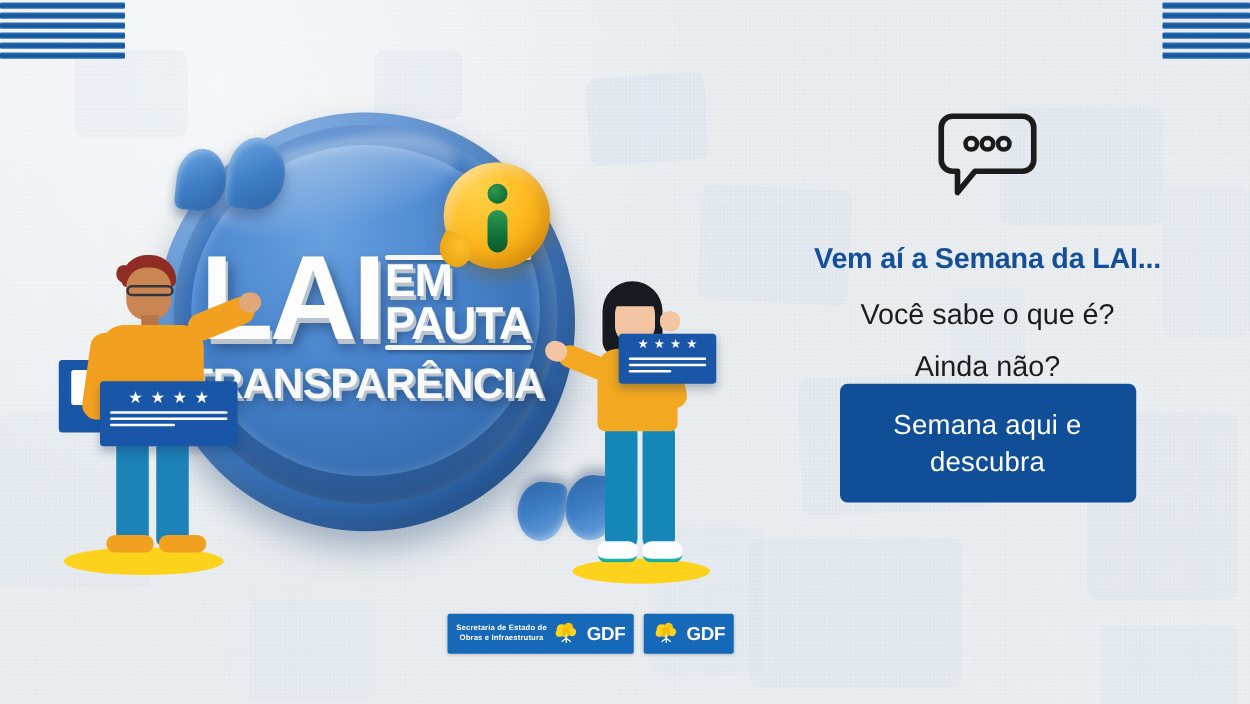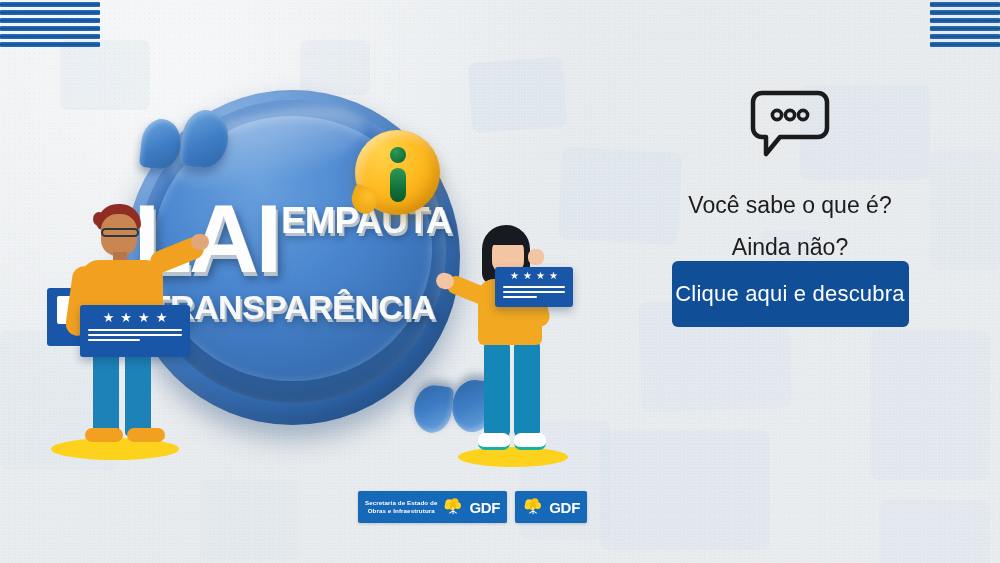--- a/index.html
+++ b/index.html
@@ -63,21 +63,21 @@
   .disc-gloss{position:absolute;left:42px;top:22px;width:200px;height:70px;border-radius:50%;
     background:linear-gradient(180deg,rgba(255,255,255,.42),rgba(255,255,255,0));
     filter:blur(4px);transform:rotate(-12deg);}
 
   .disc-text{position:absolute;left:0;top:0;width:335px;height:335px;
     display:flex;flex-direction:column;align-items:center;justify-content:center;
     padding-top:8px;box-sizing:border-box;}
   .lai-row{display:flex;align-items:flex-start;gap:2px;}
   .lai{font-size:96px;font-weight:bold;line-height:.86;color:#fdfdfd;letter-spacing:-3px;
     text-shadow:2px 4px 0 #b9c3cc, 4px 7px 10px rgba(20,45,80,.55);}
-  .empauta{display:flex;flex-direction:row;align-items:stretch;padding-top:6px;}
+  .empauta{display:flex;flex-direction:column;align-items:stretch;padding-top:6px;}
   .empauta .rule{height:4px;background:#f4f6f8;border-radius:2px;
     box-shadow:1px 2px 3px rgba(20,45,80,.45);}
   .empauta .w{font-size:37px;font-weight:bold;line-height:.92;color:#fbfcfd;letter-spacing:-1px;
     text-shadow:2px 3px 0 #b9c3cc, 3px 5px 7px rgba(20,45,80,.5);}
   .sub{margin-top:10px;text-align:center;}
   .sub .l{font-size:34px;font-weight:bold;line-height:1.02;color:#f7f8f9;letter-spacing:-.5px;
     text-shadow:2px 3px 0 #b3bec8, 3px 5px 8px rgba(20,45,80,.5);}
 
   
   .qm{position:absolute;width:46px;height:58px;
@@ -320,24 +320,25 @@
 
   <div id="right">
 
     <svg id="chat-icon" viewBox="0 0 80 68">
       <path d="M12 3 H68 a9 9 0 0 1 9 9 V38 a9 9 0 0 1 -9 9 H30 L16 64 V47 H12 a9 9 0 0 1 -9 -9 V12 a9 9 0 0 1 9 -9 Z" fill="none" stroke="#1b1b1b" stroke-width="4.5" stroke-linejoin="round"></path>
       <circle cx="27" cy="25" r="4.6" fill="none" stroke="#1b1b1b" stroke-width="3.6"></circle>
       <circle cx="40" cy="25" r="4.6" fill="none" stroke="#1b1b1b" stroke-width="3.6"></circle>
       <circle cx="53" cy="25" r="4.6" fill="none" stroke="#1b1b1b" stroke-width="3.6"></circle>
     </svg>
 
+    <div id="headline">Vem aí a Semana da LAI...</div>
     <div id="line2">Você sabe o que é?</div>
     <div id="line3">Ainda não?</div>
 
-    <button id="cta-button">Clique aqui e descubra</button>
+    <button id="cta-button">Semana aqui e descubra</button>
   </div>
 
   <div id="logos">
 
     <div class="logo-box">
       <div>
         <div class="txt">Secretaria de Estado de</div>
         <div class="txt">Obras e Infraestrutura</div>
       </div>
       <svg class="tree" viewBox="0 0 24 24">

